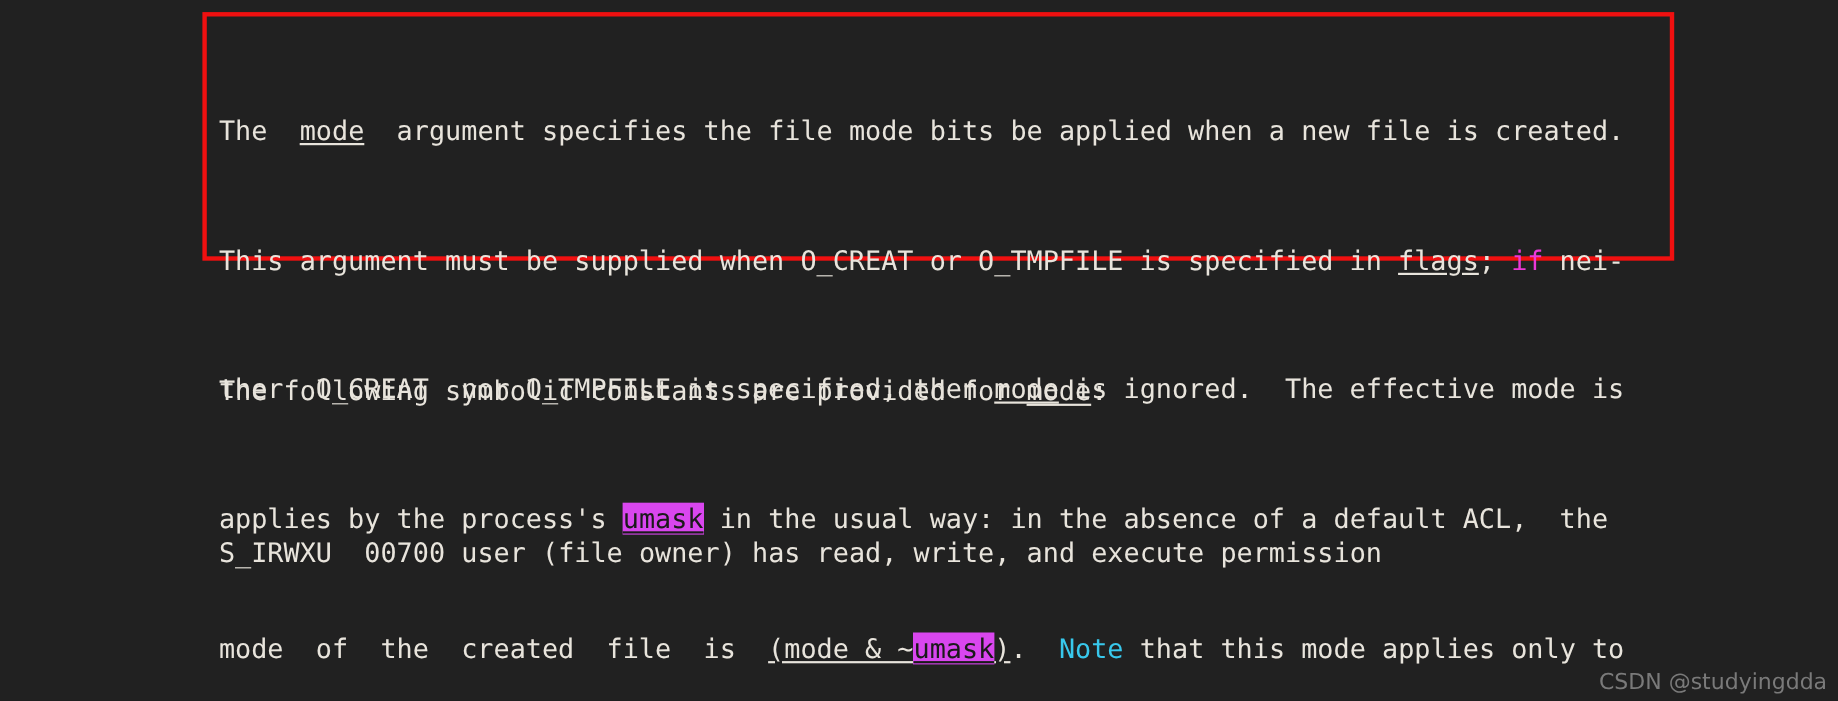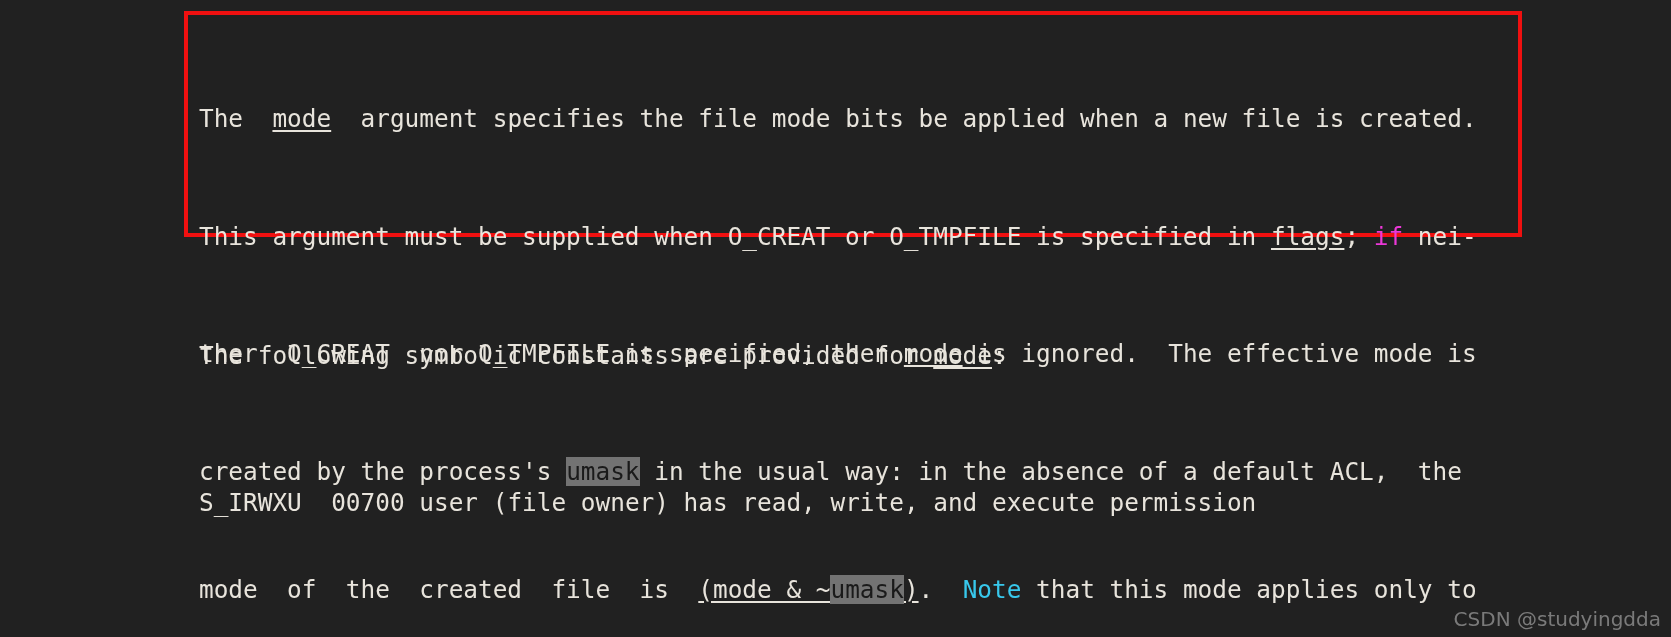--- a/index.html
+++ b/index.html
@@ -64,22 +64,23 @@
     white-space: pre;
     height: 29.4px;
   }
 
   .u {
     text-decoration: underline;
     text-underline-offset: 3px;
   }
 
   .hl {
-    background: #737373;
+    background: #d946ef;
     color: #1a1a1a;
+    text-decoration: underline;
     text-underline-offset: 3px;
   }
 
   .magenta { color: #ec38d8; }
   .cyan    { color: #38c8ec; text-align: center; }
 
   
   #constants {
     position: absolute;
     left: 199px;
@@ -120,21 +121,21 @@
   <div id="highlight-box"></div>
 
   <div id="terminal">
 
     <div class="tline"><span>The  </span><span class="u">mode</span><span>  argument specifies the file mode bits be applied when a new file is created.</span></div>
 
     <div class="tline"><span>This argument must be supplied when O_CREAT or O_TMPFILE is specified in </span><span class="u">flags</span><span>; </span><span class="magenta">if</span><span> nei-</span></div>
 
     <div class="tline"><span>ther  O_CREAT  nor O_TMPFILE is specified, then </span><span class="u">mode</span><span> is ignored.  The effective mode is</span></div>
 
-    <div class="tline"><span>created by the process's </span><span class="hl">umask</span><span> in the usual way: in the absence of a default ACL,  the</span></div>
+    <div class="tline"><span>applies by the process's </span><span class="hl">umask</span><span> in the usual way: in the absence of a default ACL,  the</span></div>
 
     <div class="tline"><span>mode  of  the  created  file  is  </span><span class="u">(mode &amp; ~</span><span class="hl">umask</span><span class="u">)</span><span>.  </span><span class="cyan">Note</span><span> that this mode applies only to</span></div>
 
     
 
     
   </div>
 
   <div id="constants">
 

